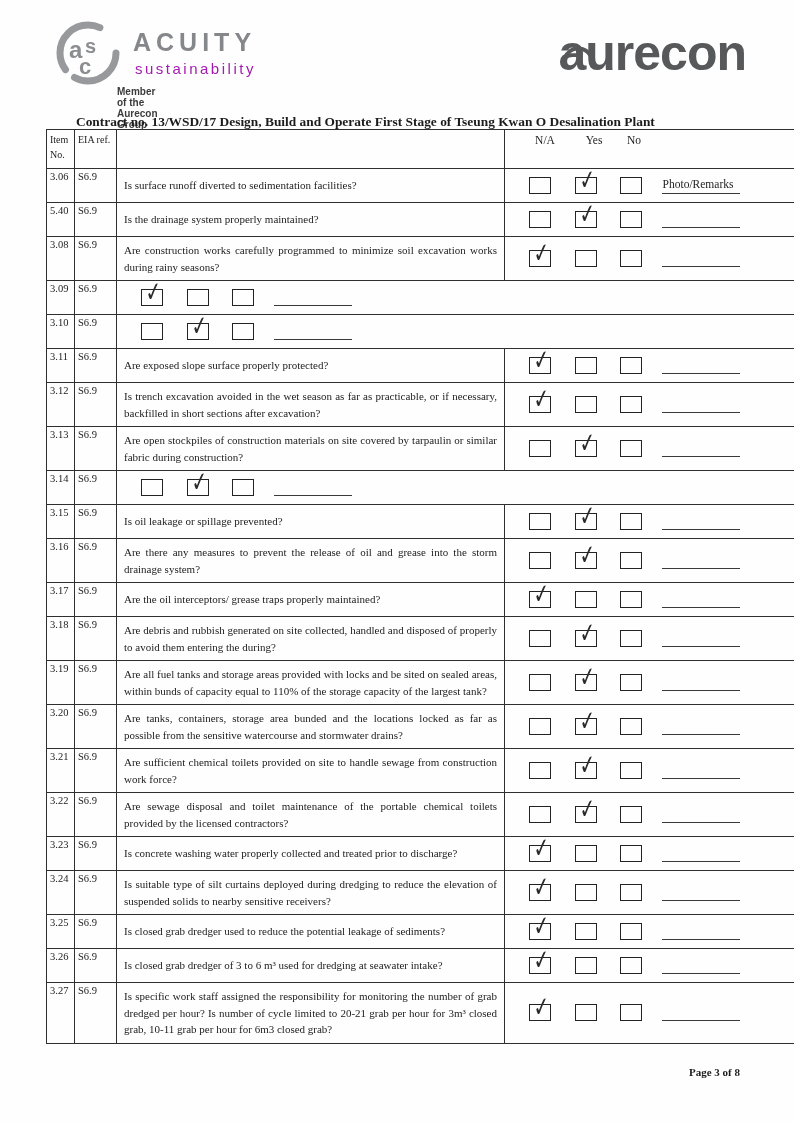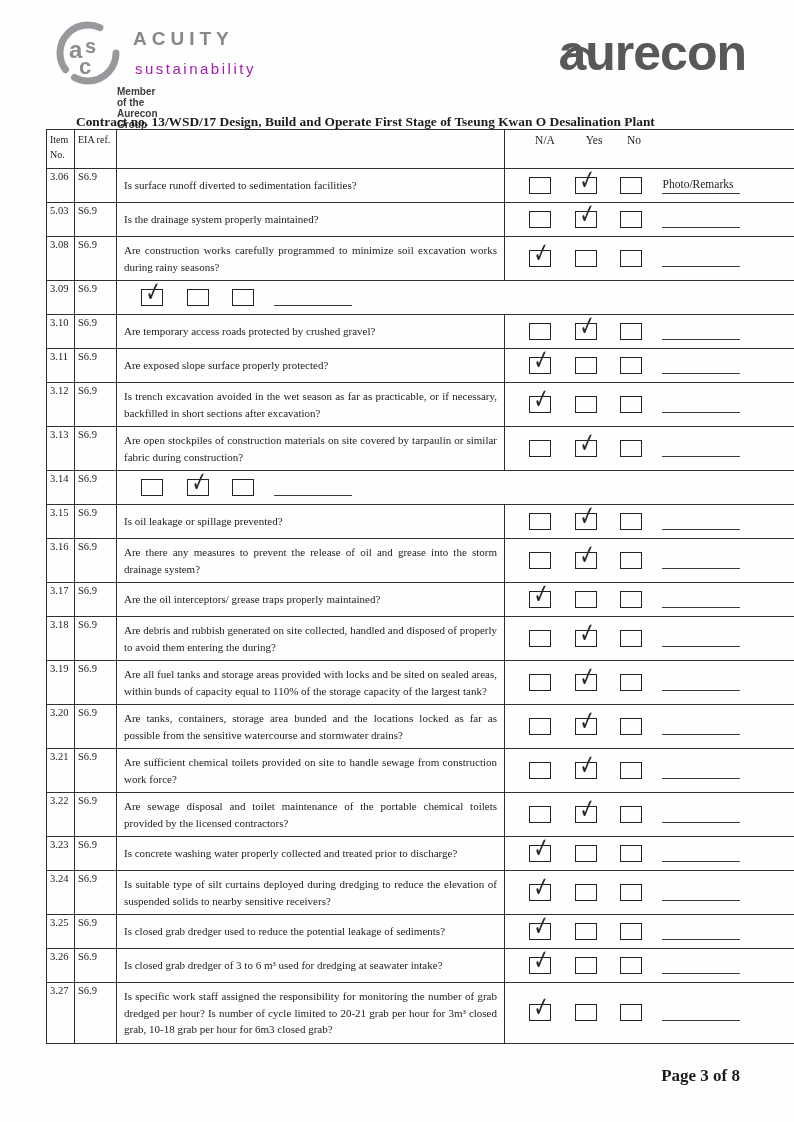--- a/index.html
+++ b/index.html
@@ -13,21 +13,21 @@
     position:relative;width:794px;height:1122px;margin:0 auto;
     background:#fefefe;font-family:"Liberation Serif",serif;color:var(--ink);
     overflow:hidden;
   }
   
   .hdr{position:absolute;top:20px;left:55px;right:48px;height:90px;}
   .brand-left{position:absolute;left:0;top:0;}
   .emblem{position:absolute;left:0;top:0;}
   .acuity-word{
     position:absolute;left:78px;top:8px;
-    font-family:"Liberation Sans",sans-serif;font-size:19px;font-weight:bold;
+    font-family:"Liberation Sans",sans-serif;font-size:25px;font-weight:bold;
     letter-spacing:5px;color:var(--logo-gray);
   }
   .acuity-sub{
     position:absolute;left:80px;top:40px;
     font-family:"Liberation Sans",sans-serif;font-size:15px;
     letter-spacing:2.5px;color:#a21caf;
   }
   .acuity-member{
     position:absolute;left:62px;top:66px;
     font-family:"Liberation Sans",sans-serif;font-size:10px;font-weight:bold;
@@ -74,21 +74,21 @@
     content:"\2713";
     position:absolute;left:0px;top:-14px;
     font-family:"DejaVu Sans",sans-serif;font-size:27px;color:#2a2a2a;
     transform:scaleX(.72) rotate(-6deg);
   }
   .remark-line{
     position:absolute;left:157px;width:78px;top:50%;margin-top:7px;height:0;
     border-bottom:1.4px solid #3a3a3a;
   }
   
-  .pageno{position:absolute;top:1066px;right:54px;font-size:17px;font-weight:bold;}
+  .pageno{position:absolute;top:1066px;right:54px;font-size:11px;font-weight:bold;}
 </style>
 </head>
 <body>
 
 <div class="page">
 
   <div class="hdr">
     <div class="brand-left">
       <span class="emblem">
         <svg width="66" height="66" viewBox="0 0 66 66">
@@ -137,21 +137,21 @@
     <div class="c-q">Is surface runoff diverted to sedimentation facilities?</div>
     <div class="c-right">
       <span class="cb cb-na"></span>
       <span class="cb cb-yes checked"></span>
       <span class="cb cb-no"></span>
       <span class="remark-line"></span>
     </div>
   </div>
 
   <div class="trow">
-    <div class="c-item">5.03</div>
+    <div class="c-item">5.40</div>
     <div class="c-eia">S6.9</div>
     <div class="c-q">Is the drainage system properly maintained?</div>
     <div class="c-right">
       <span class="cb cb-na"></span>
       <span class="cb cb-yes checked"></span>
       <span class="cb cb-no"></span>
       <span class="remark-line"></span>
     </div>
   </div>
 
@@ -174,21 +174,20 @@
       <span class="cb cb-na checked"></span>
       <span class="cb cb-yes"></span>
       <span class="cb cb-no"></span>
       <span class="remark-line"></span>
     </div>
   </div>
 
   <div class="trow">
     <div class="c-item">3.10</div>
     <div class="c-eia">S6.9</div>
-    <div class="c-q">Are temporary access roads protected by crushed gravel?</div>
     <div class="c-right">
       <span class="cb cb-na"></span>
       <span class="cb cb-yes checked"></span>
       <span class="cb cb-no"></span>
       <span class="remark-line"></span>
     </div>
   </div>
 
   <div class="trow">
     <div class="c-item">3.11</div>
@@ -377,21 +376,21 @@
       <span class="cb cb-na checked"></span>
       <span class="cb cb-yes"></span>
       <span class="cb cb-no"></span>
       <span class="remark-line"></span>
     </div>
   </div>
 
   <div class="trow">
     <div class="c-item">3.27</div>
     <div class="c-eia">S6.9</div>
-    <div class="c-q">Is specific work staff assigned the responsibility for monitoring the number of grab dredged per hour? Is number of cycle limited to 20-21 grab per hour for 3m³ closed grab, 10-18 grab per hour for 6m3 closed grab?</div>
+    <div class="c-q">Is specific work staff assigned the responsibility for monitoring the number of grab dredged per hour? Is number of cycle limited to 20-21 grab per hour for 3m³ closed grab, 10-11 grab per hour for 6m3 closed grab?</div>
     <div class="c-right">
       <span class="cb cb-na checked"></span>
       <span class="cb cb-yes"></span>
       <span class="cb cb-no"></span>
       <span class="remark-line"></span>
     </div>
   </div>
 </div>
   </div>
 

